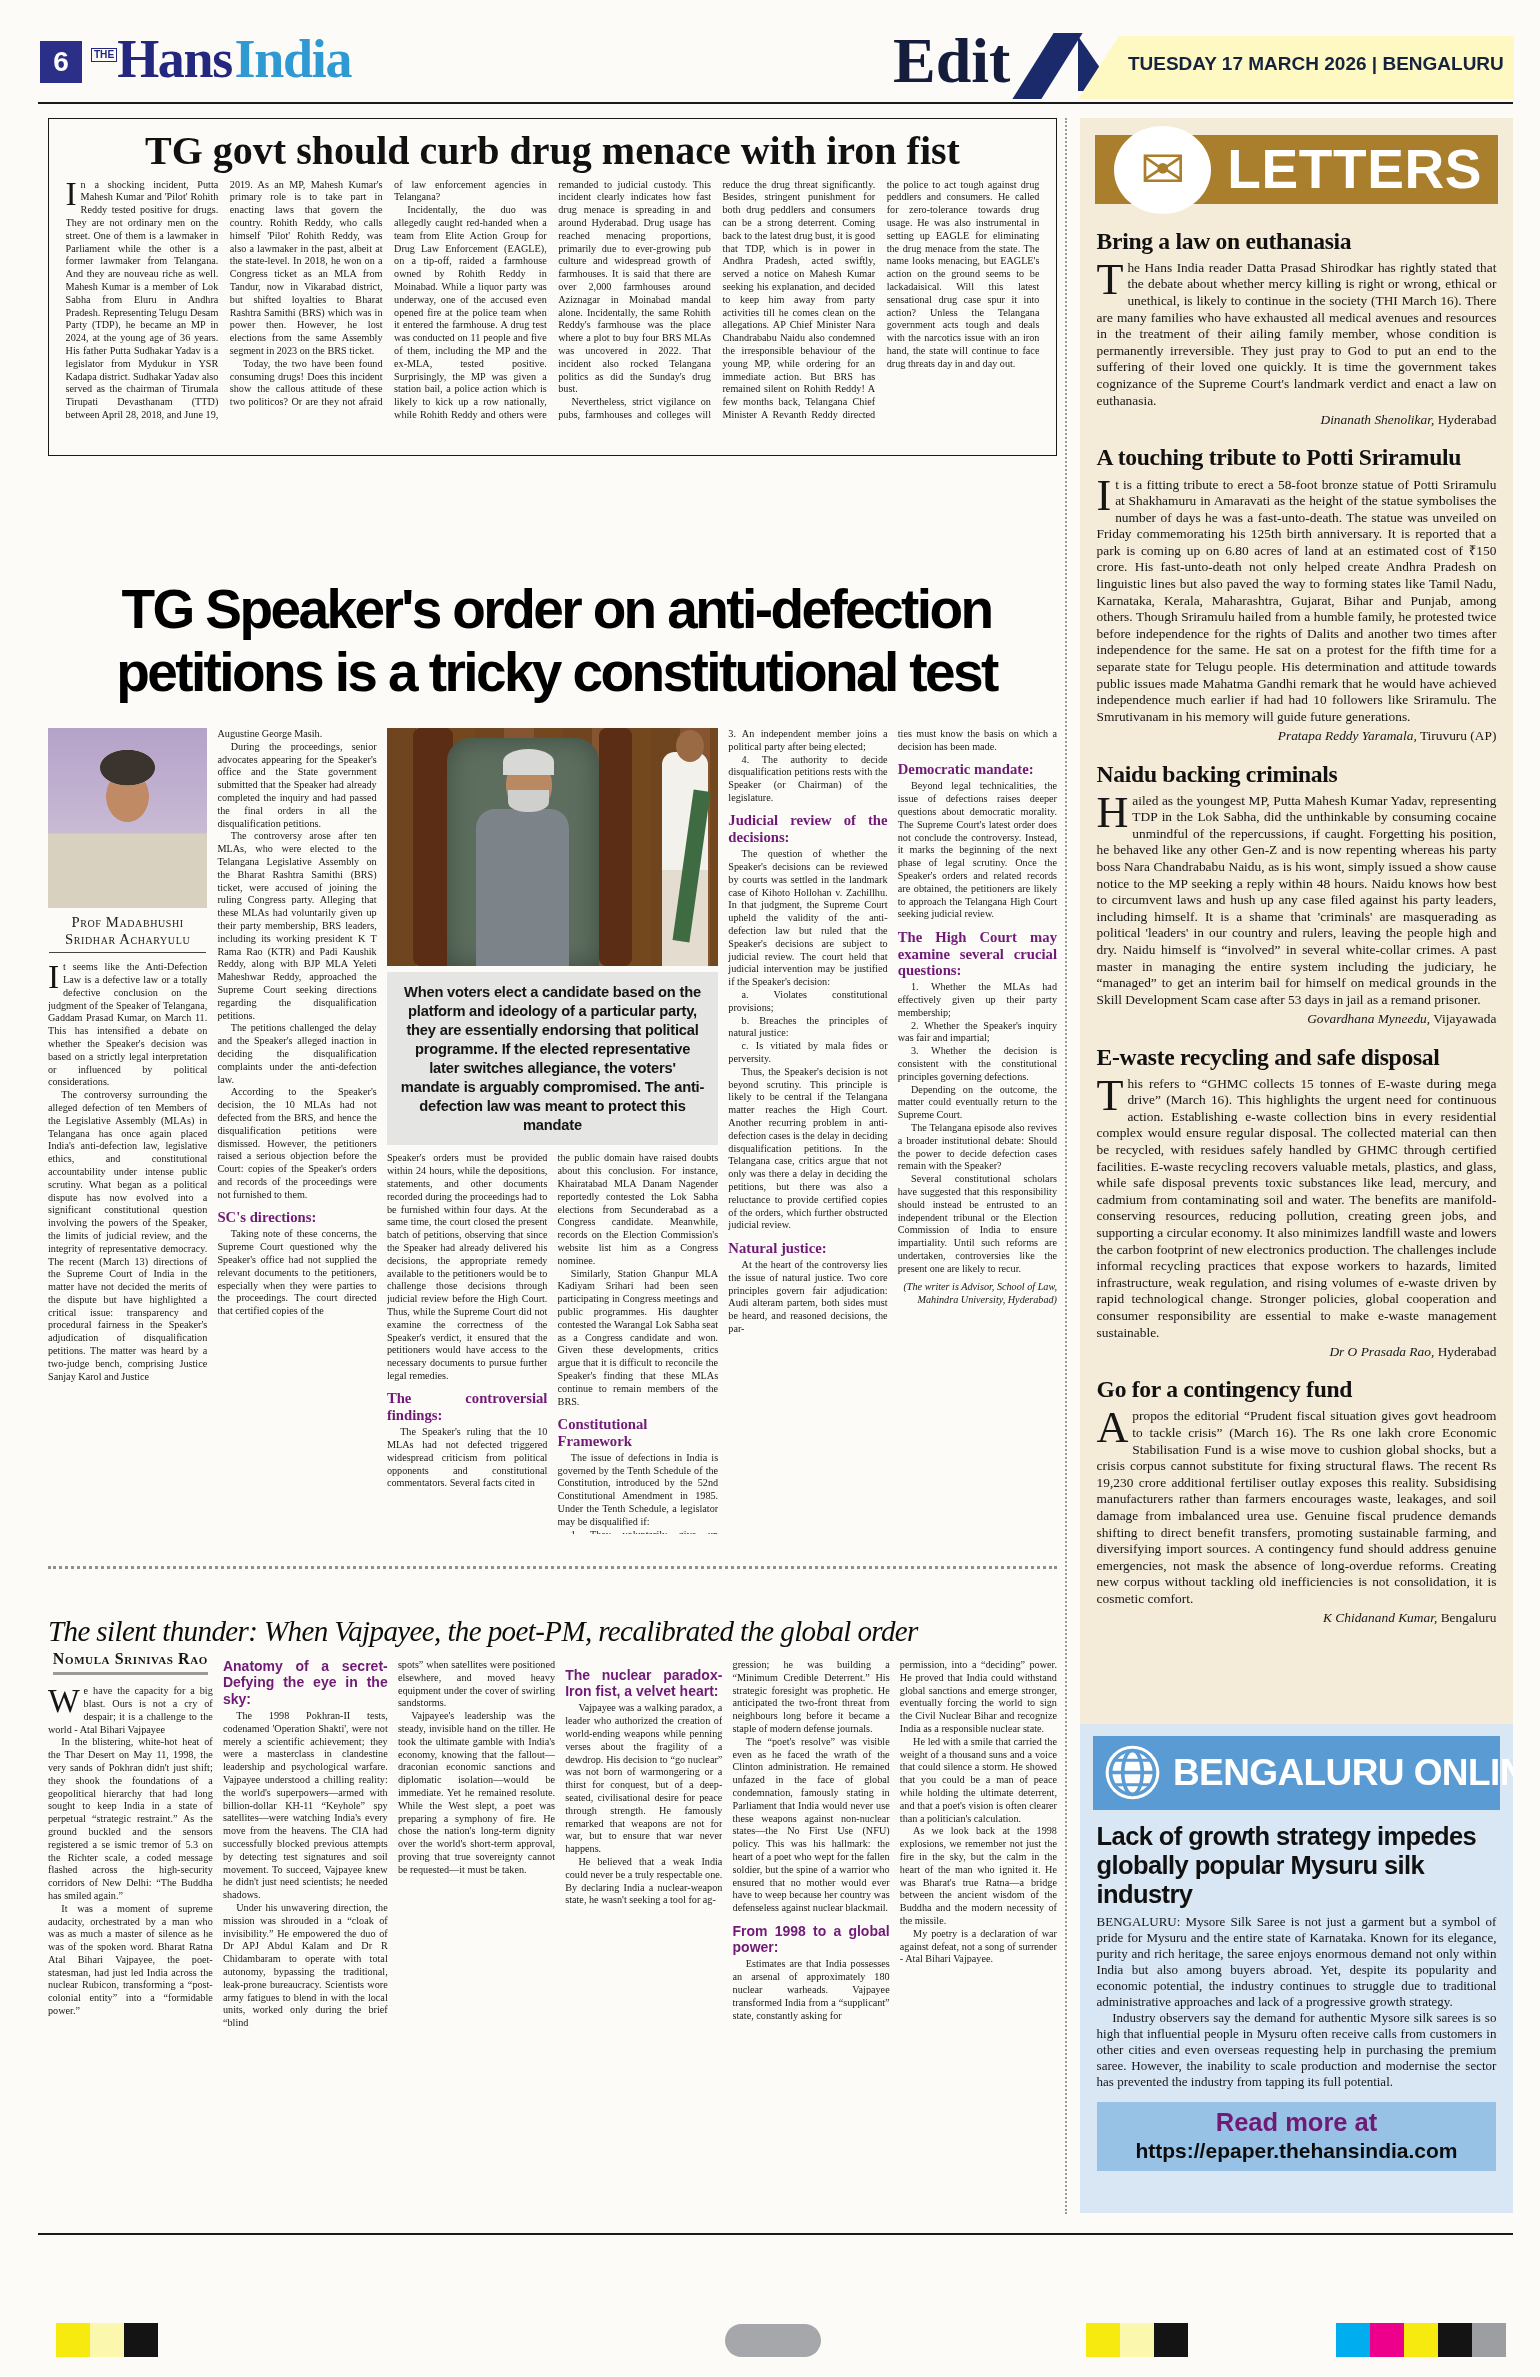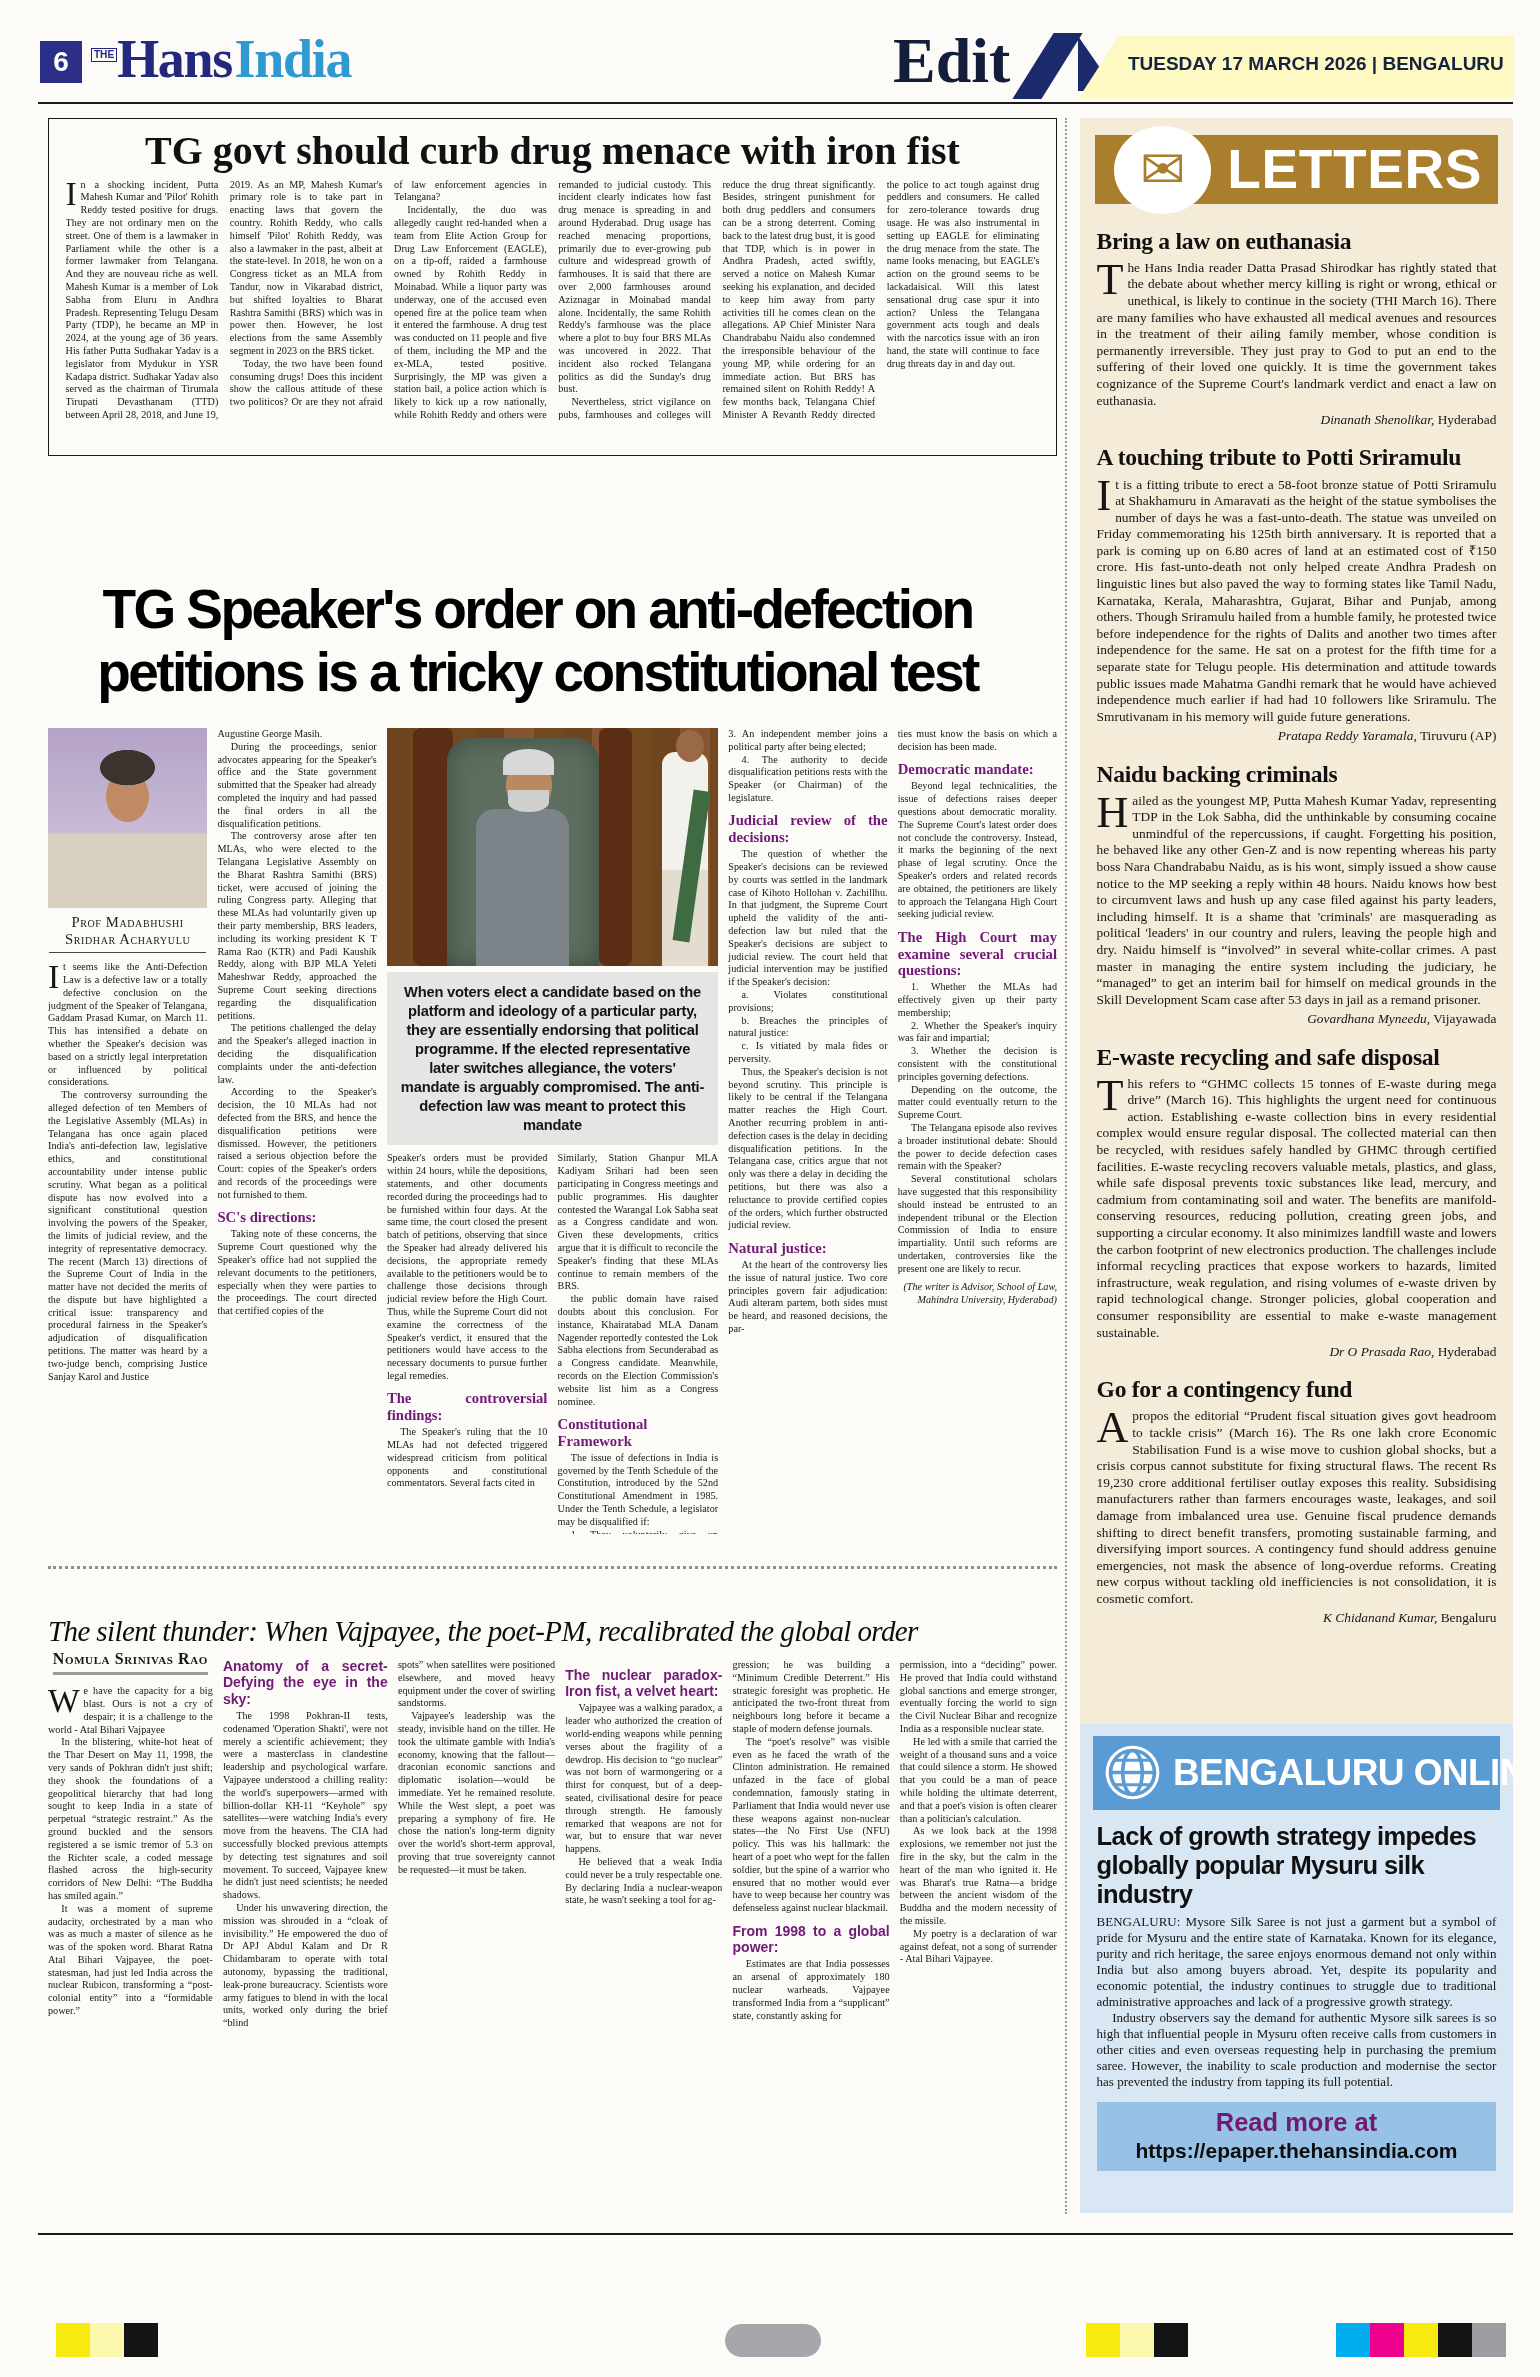--- a/index.html
+++ b/index.html
@@ -38,21 +38,21 @@
   .letters-list{padding:3.8px 16.6px 0;height:1437px;overflow:hidden;}
   .letter{margin-top:16.6px;}
   .letter h3{margin:0 0 5.1px;font:bold 23.6px/27px "Liberation Serif",serif;color:#111;letter-spacing:-0.3px;}
   .lbody{font-size:13.4px;line-height:16.6px;text-align:justify;}
   .lbody p{margin:0;}
   .sig{margin-top:2.6px;text-align:right;font-size:13.4px;}
   .sig .sig-name{font-style:italic;}
   .email-bar{position:absolute;left:16.6px;right:16.6px;bottom:22px;height:40px;background:#fff;
              font:bold 23px/40px "Liberation Sans",sans-serif;text-align:center;color:#000;}
   
-  .main-headline{position:absolute;left:33px;top:550px;width:1009px;text-align:center;
+  .main-headline{position:absolute;left:52px;top:550px;width:1009px;text-align:center;
                  font:bold 55px/63px "Liberation Sans",sans-serif;letter-spacing:-2.6px;color:#000;margin-top:28px;}
   .main-cols{position:absolute;left:48px;top:728px;width:1009px;height:806px;display:flex;gap:10.2px;overflow:hidden;}
   .mcol{flex:1;overflow:hidden;font-size:10.2px;line-height:12.8px;text-align:justify;}
   .mid{flex:2.08;display:flex;flex-direction:column;overflow:hidden;}
   .mid-row{display:flex;gap:10.2px;flex:1;overflow:hidden;margin-top:7.7px;}
   .mid-row .mcol{flex:1;}
   h4.sub{margin:7.7px 0 2.6px;font:bold 14.7px/16.6px "Liberation Serif",serif;color:#701a75;}
   .vaj h4.sub{font-family:"Liberation Sans",sans-serif;font-size:14px;}
   p.em{font-style:italic;text-align:right;text-indent:0 !important;margin-top:5.1px !important;}
   
@@ -220,22 +220,22 @@
         <div class="sp-sash"></div>
       </div>
       <div class="caption-box">When voters elect a candidate based on the platform and ideology of a particular party, they are essentially endorsing that political programme. If the elected representative later switches allegiance, the voters' mandate is arguably compromised. The anti-defection law was meant to protect this mandate</div>
       <div class="mid-row">
         <div class="mcol colblocks">
             <p>Speaker's orders must be provided within 24 hours, while the depositions, statements, and other documents recorded during the proceedings had to be furnished within four days. At the same time, the court closed the present batch of petitions, observing that since the Speaker had already delivered his decisions, the appropriate remedy available to the petitioners would be to challenge those decisions through judicial review before the High Court. Thus, while the Supreme Court did not examine the correctness of the Speaker's verdict, it ensured that the petitioners would have access to the necessary documents to pursue further legal remedies.</p>
             <h4 class="sub">The controversial findings:</h4>
             <p>The Speaker's ruling that the 10 MLAs had not defected triggered widespread criticism from political opponents and constitutional commentators. Several facts cited in</p>
           </div>
         <div class="mcol colblocks">
+            <p>the public domain have raised doubts about this conclusion. For instance, Khairatabad MLA Danam Nagender reportedly contested the Lok Sabha elections from Secunderabad as a Congress candidate. Meanwhile, records on the Election Commission's website list him as a Congress nominee.</p>
             <p>Similarly, Station Ghanpur MLA Kadiyam Srihari had been seen participating in Congress meetings and public programmes. His daughter contested the Warangal Lok Sabha seat as a Congress candidate and won. Given these developments, critics argue that it is difficult to reconcile the Speaker's finding that these MLAs continue to remain members of the BRS.</p>
-            <p>the public domain have raised doubts about this conclusion. For instance, Khairatabad MLA Danam Nagender reportedly contested the Lok Sabha elections from Secunderabad as a Congress candidate. Meanwhile, records on the Election Commission's website list him as a Congress nominee.</p>
             <h4 class="sub">Constitutional Framework</h4>
             <p>The issue of defections in India is governed by the Tenth Schedule of the Constitution, introduced by the 52nd Constitutional Amendment in 1985. Under the Tenth Schedule, a legislator may be disqualified if:</p>
             <p>1. They voluntarily give up membership of the political party;</p>
           </div>
       </div>
     </div>
     <div class="mcol colblocks">
         <p>3. An independent member joins a political party after being elected;</p>
         <p>4. The authority to decide disqualification petitions rests with the Speaker (or Chairman) of the legislature.</p>
         <h4 class="sub">Judicial review of the decisions:</h4>

